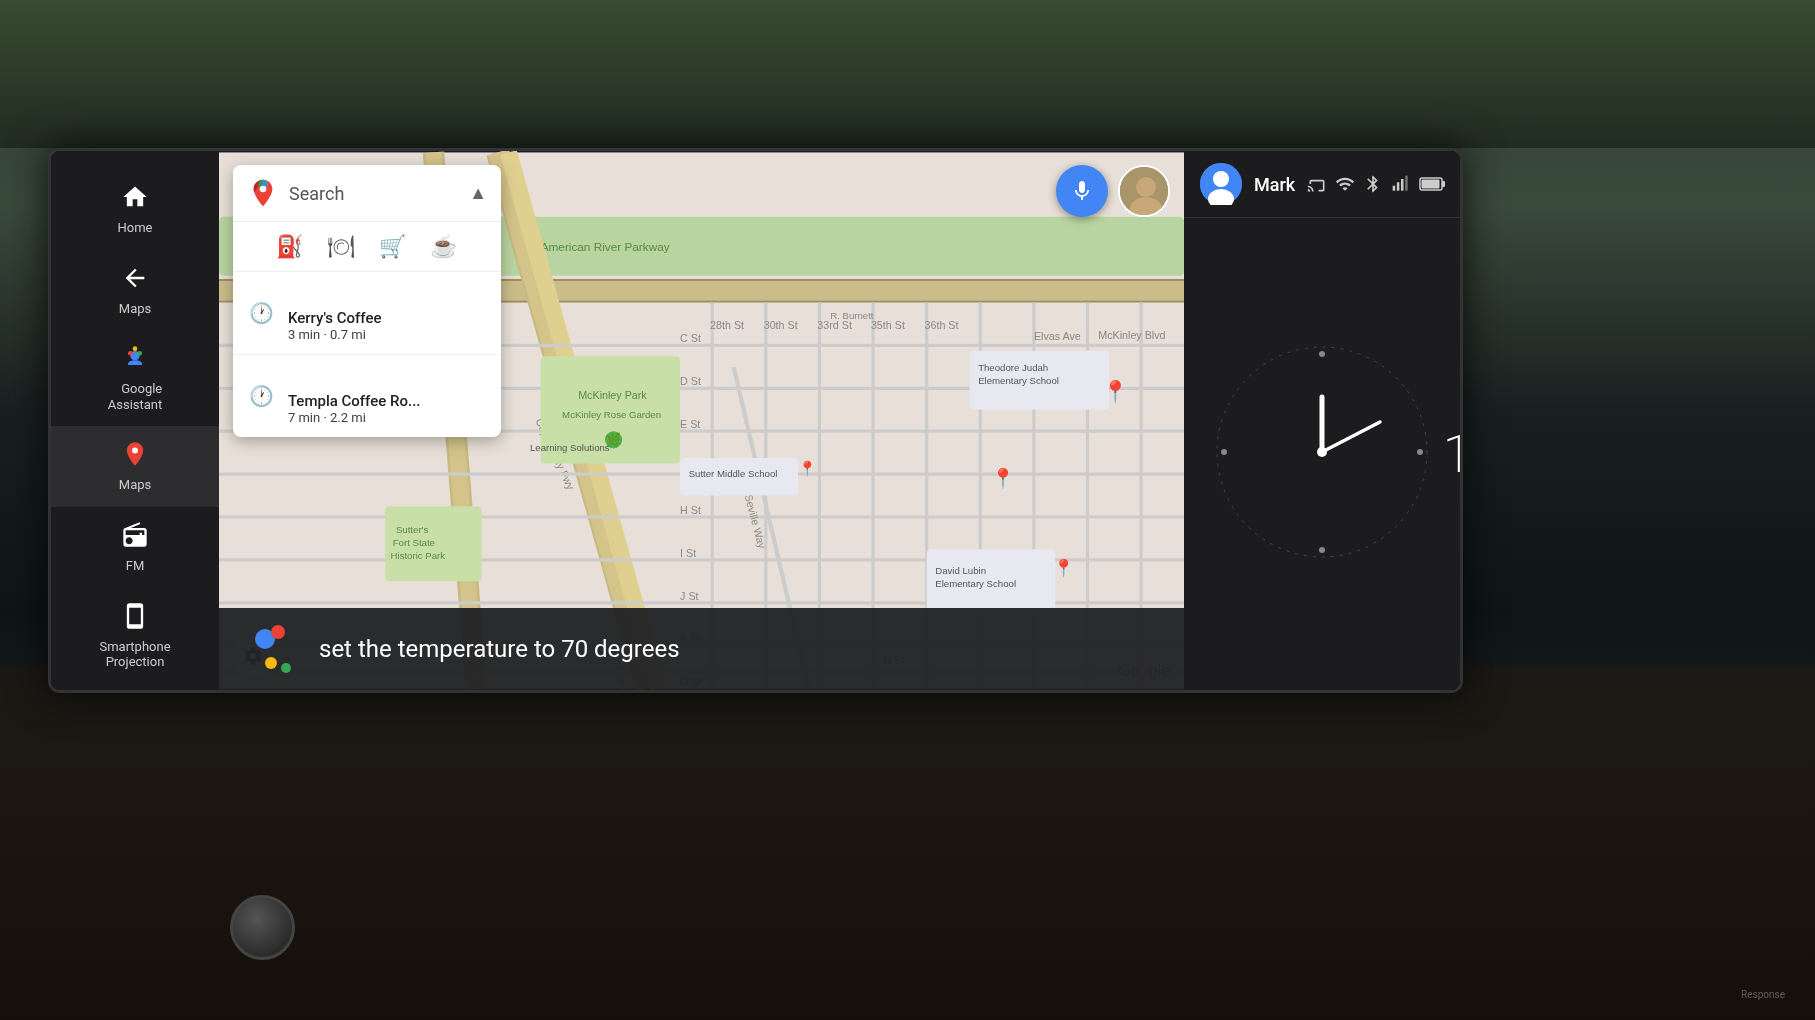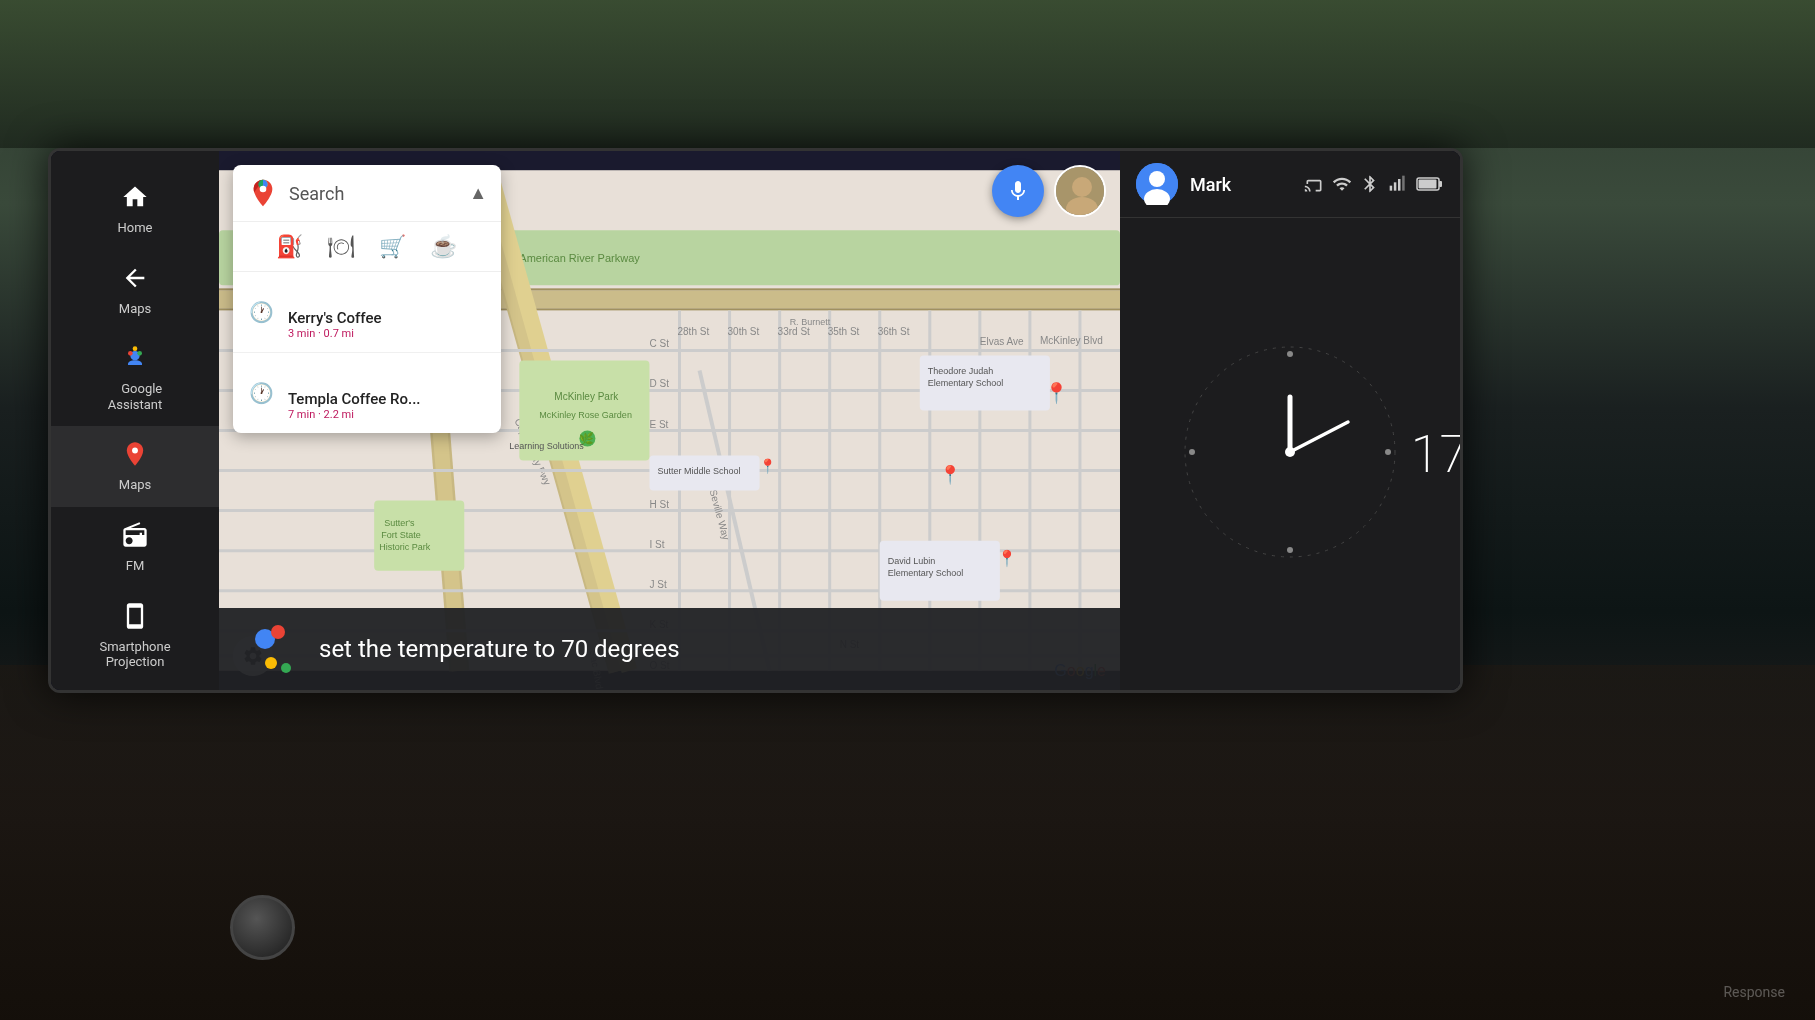--- a/index.html
+++ b/index.html
@@ -163,22 +163,22 @@
     }
 
     .result-info {}
     .result-name {
       font-size: 15px;
       color: #222;
       font-weight: 500;
       margin-top: 25px;
     }
     .result-meta {
-      font-size: 11px;
-      color: #be185d;
+      font-size: 13px;
+      color: #404040;
     }
 
     
     .mic-btn {
       position: absolute;
       top: 14px;
       right: 14px;
       width: 52px;
       height: 52px;
       background: #4285F4;
@@ -273,21 +273,21 @@
     }
 
     .assistant-text {
       font-size: 24px;
       color: #fff;
       flex: 1;
     }
 
     
     .right-panel {
-      width: 340px;
+      width: 276px;
       background: #1c1c1e;
       display: flex;
       flex-direction: column;
       flex-shrink: 0;
     }
 
     
     .user-info-bar {
       display: flex;
       align-items: center;
@@ -343,21 +343,21 @@
       background: linear-gradient(0deg, rgba(20,15,10,0.95) 0%, rgba(30,25,20,0.7) 100%);
       z-index: 0;
     }
 
     
     .watermark {
       position: absolute;
       bottom: 20px;
       right: 30px;
       color: rgba(255,255,255,0.3);
-      font-size: 14px;
+      font-size: 10px;
       z-index: 5;
     }
 
     
     .knob {
       position: absolute;
       bottom: 60px;
       left: 230px;
       width: 65px;
       height: 65px;

